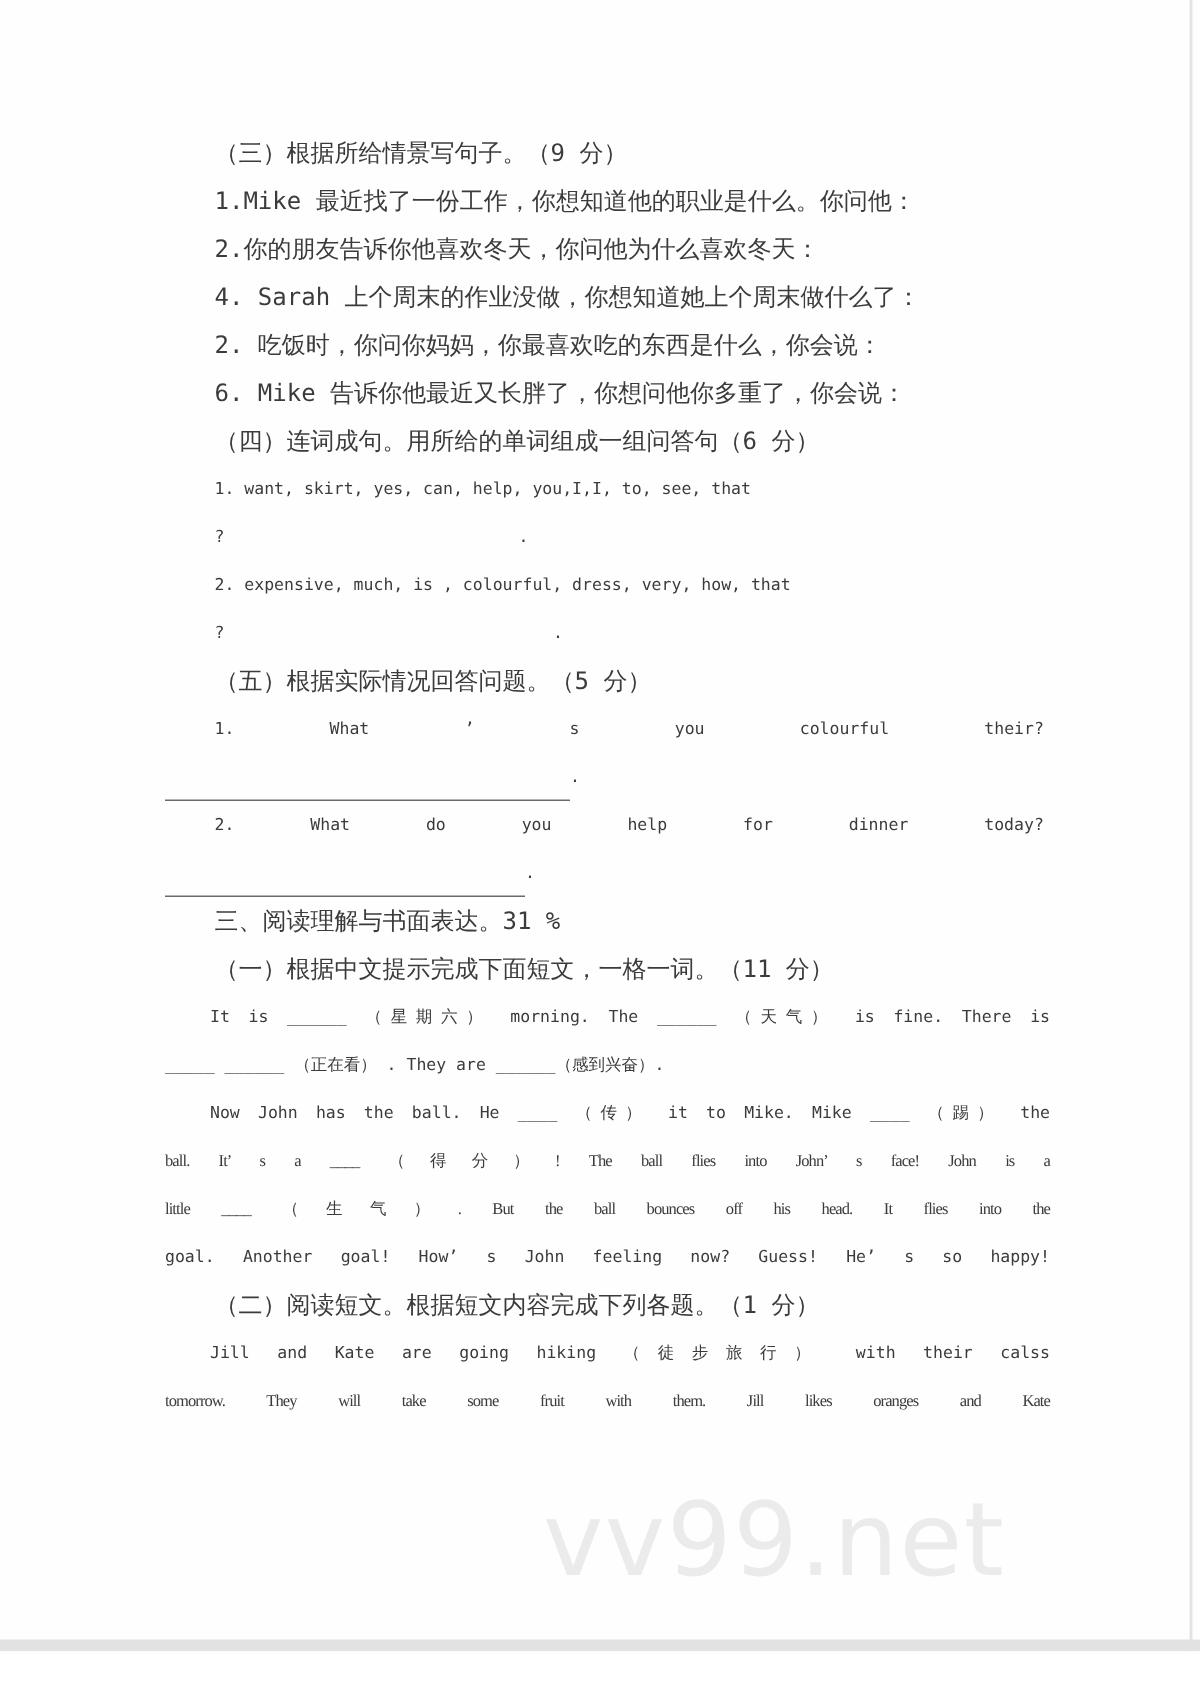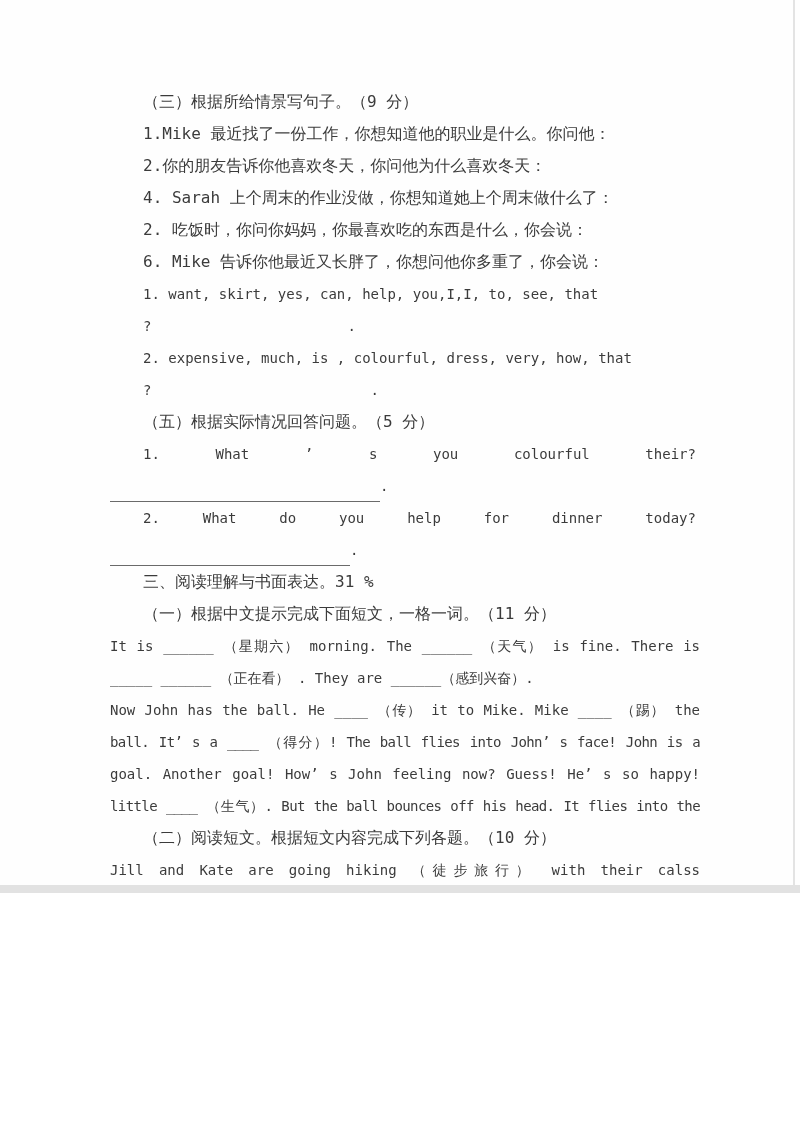--- a/index.html
+++ b/index.html
@@ -3,44 +3,44 @@
 <meta charset="utf-8">
 <style>
   html, body {
     margin: 0;
     padding: 0;
     background: #ffffff;
   }
   .page {
     position: relative;
     width: 800px;
-    height: 893px;
+    height: 1101px;
     background: #fefefe;
     overflow: hidden;
     font-family: "DejaVu Sans Mono", "Liberation Mono", monospace;
     color: #3b3b3b;
   }
   .content {
     position: absolute;
     left: 110px;
     top: 86px;
     width: 590px;
   }
   .line {
     display: block;
     height: 32px;
     line-height: 32px;
     white-space: nowrap;
   }
   .cn { font-size: 16px; }
-  .en { font-size: 14px; }
+  .en { font-size: 11px; }
   .ind { margin-left: 33px; }
-  .ind2 { }
+  .ind2 { margin-left: 30px; }
   .just { text-align: justify; text-align-last: justify; }
-  .tight { letter-spacing: -0.6px; }
+  .tight { letter-spacing: -0.6px; font-family: Liberation Serif, serif; }
   .q-flex {
     display: flex;
     justify-content: space-between;
     margin-left: 33px;
     margin-right: 4px;
   }
   .ans-underline {
     display: inline-block;
     height: 22px;
     border-bottom: 1px solid #6a6a6a;
@@ -85,20 +85,21 @@
 <div class="page">
   <div class="content">
 
     <div class="line cn ind">（三）根据所给情景写句子。（9 分）</div>
     <div class="line cn ind">1.Mike 最近找了一份工作，你想知道他的职业是什么。你问他：</div>
     <div class="line cn ind">2.你的朋友告诉你他喜欢冬天，你问他为什么喜欢冬天：</div>
     <div class="line cn ind">4. Sarah 上个周末的作业没做，你想知道她上个周末做什么了：</div>
     <div class="line cn ind">2. 吃饭时，你问你妈妈，你最喜欢吃的东西是什么，你会说：</div>
     <div class="line cn ind">6. Mike 告诉你他最近又长胖了，你想问他你多重了，你会说：</div>
 
+    <div class="line cn ind">（四）连词成句。用所给的单词组成一组问答句（6 分）</div>
     <div class="line en ind">1. want, skirt, yes, can, help, you,I,I, to, see, that</div>
     <div class="line en ind"><span>?</span><span class="q-spacer s1"></span><span>.</span></div>
     <div class="line en ind">2. expensive, much, is , colourful, dress, very, how, that</div>
     <div class="line en ind"><span>?</span><span class="q-spacer s2"></span><span>.</span></div>
 
     <div class="line cn ind">（五）根据实际情况回答问题。（5 分）</div>
     <div class="line en q-flex">
         <span>1.</span>
         <span>What</span>
         <span>’</span>
@@ -121,24 +122,24 @@
     <div class="line en"><span class="ans-underline w2"></span><span>.</span></div>
 
     <div class="line cn ind">三、阅读理解与书面表达。31 %</div>
     <div class="line cn ind">（一）根据中文提示完成下面短文，一格一词。（11 分）</div>
 
     <div class="line en just ind2">It is ______ （星期六） morning. The ______ （天气） is fine. There is</div>
     <div class="line en">_____ ______ （正在看） . They are ______（感到兴奋）.</div>
 
     <div class="line en just ind2">Now John has the ball. He ____ （传） it to Mike. Mike ____ （踢） the</div>
     <div class="line en just tight">ball. It’ s a ____ （得分）! The ball flies into John’ s face! John is a</div>
+    <div class="line en just tight">little ____ （生气）. But the ball bounces off his head. It flies into the</div>
     <div class="line en just">goal. Another goal! How’ s John feeling now? Guess! He’ s so happy!</div>
-    <div class="line en just tight">little ____ （生气）. But the ball bounces off his head. It flies into the</div>
 
-    <div class="line cn ind">（二）阅读短文。根据短文内容完成下列各题。（10 分）</div>
+    <div class="line cn ind">（二）阅读短文。根据短文内容完成下列各题。（1 分）</div>
     <div class="line en just ind2">Jill and Kate are going hiking （徒步旅行） with their calss</div>
     <div class="line en just tight">tomorrow. They will take some fruit with them. Jill likes oranges and Kate</div>
 
   </div>
 
   <div class="watermark">vv99.net</div>
   <div class="right-edge"></div>
   <div class="bottom-edge"></div>
 </div>
 

